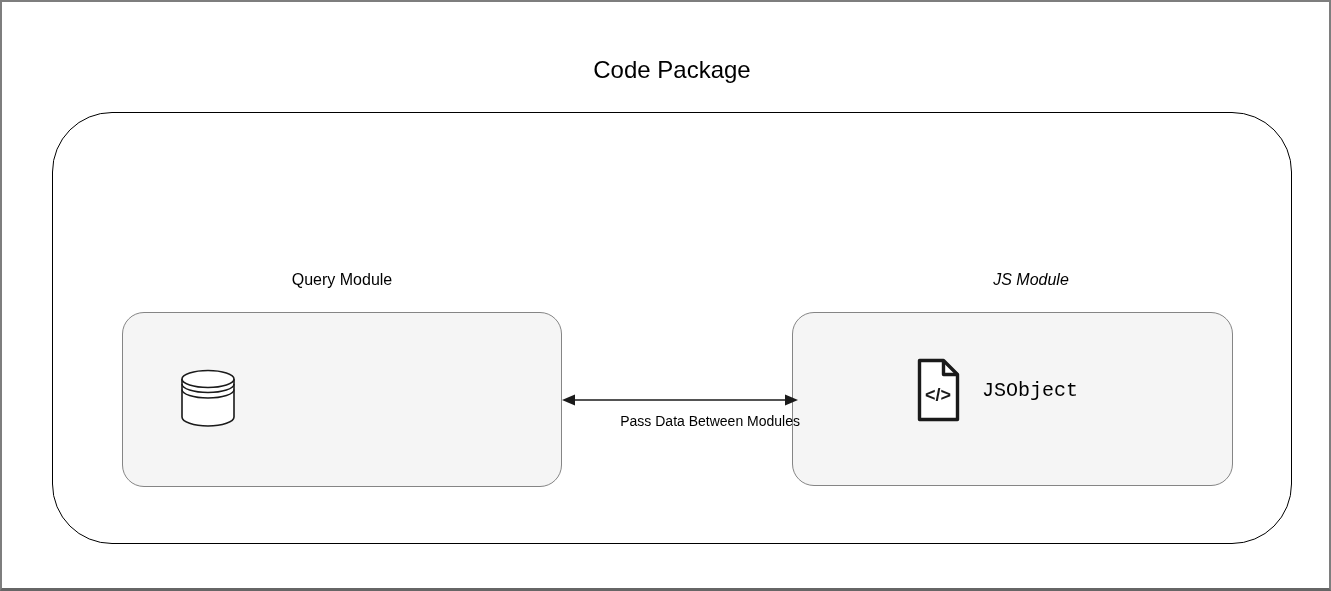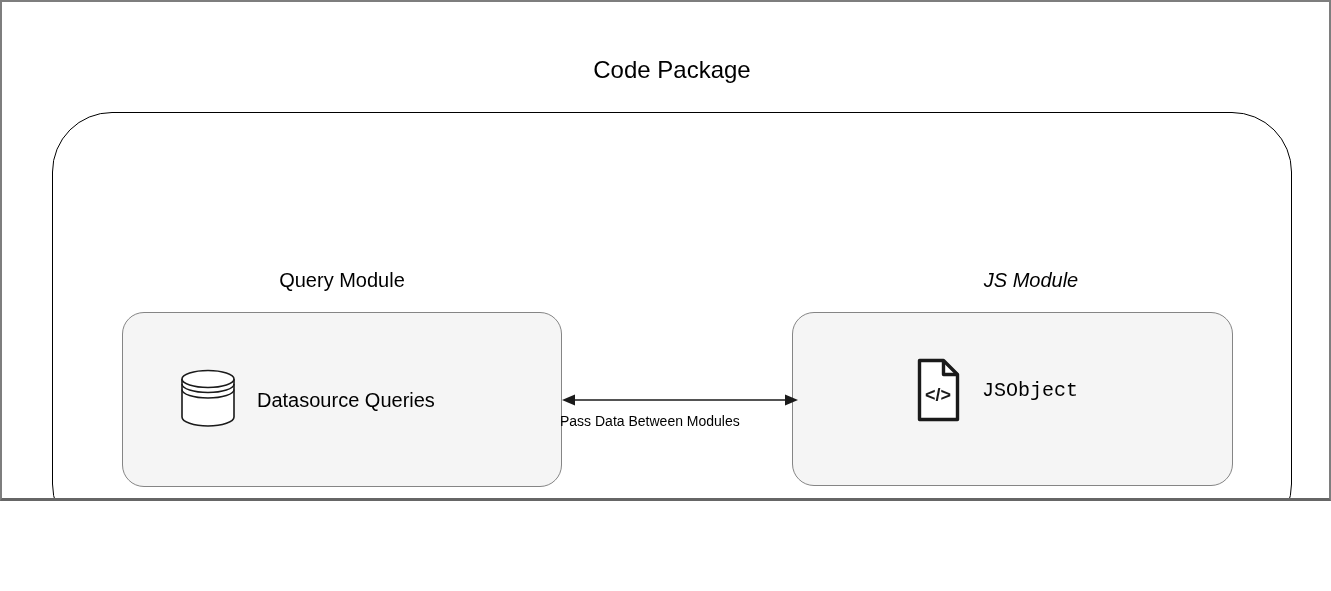--- a/index.html
+++ b/index.html
@@ -5,21 +5,21 @@
   html, body {
     margin: 0;
     padding: 0;
     background: #ffffff;
     font-family: "Liberation Sans", "DejaVu Sans", sans-serif;
     color: #000000;
   }
   .canvas {
     position: relative;
     width: 1331px;
-    height: 501px;
+    height: 591px;
     box-sizing: border-box;
     background: #ffffff;
     border: 2px solid #7e7e7e;
     border-bottom: 3px solid #666666;
     overflow: hidden;
   }
   .pkg-title {
     position: absolute;
     left: 50px;
     top: 54px;
@@ -38,21 +38,21 @@
     box-sizing: border-box;
     border: 1px solid #000000;
     border-radius: 60px;
     background: transparent;
   }
   .module-title {
     position: absolute;
     top: 264px;
     width: 440px;
     text-align: center;
-    font-size: 20px;
+    font-size: 16px;
     line-height: 28px;
     white-space: nowrap;
   }
   .module-title.qm { left: 120px; }
   .module-title.jsm { left: 809px; font-style: italic; }
   .module-box {
     position: absolute;
     top: 310px;
     width: 440px;
     height: 175px;
@@ -80,21 +80,21 @@
   .arrow-svg {
     position: absolute;
     left: 558px;
     top: 388px;
   }
   .arrow-label {
     position: absolute;
     left: 558px;
     top: 410px;
     width: 240px;
-    text-align: left;
+    text-align: right;
     font-size: 14px;
     line-height: 18px;
     white-space: nowrap;
   }
   .code-glyph {
     font-family: "Liberation Sans", "DejaVu Sans", sans-serif;
     font-weight: bold;
   }
 </style>
 </head>
@@ -112,21 +112,20 @@
   <div class="module-box qm-box"></div>
   <div class="module-box js-box"></div>
 
   <svg class="icon db-icon" width="56" height="60" viewBox="0 0 56 60" aria-hidden="true">
     <path d="M2 10 L2 48 A26 9 0 0 0 54 48 L54 10" fill="#ffffff" stroke="#1a1a1a" stroke-width="1.6"></path>
     <ellipse cx="28" cy="10" rx="26" ry="8.5" fill="#ffffff" stroke="#1a1a1a" stroke-width="1.6"></ellipse>
     <path d="M2 15 A26 8.5 0 0 0 54 15" fill="none" stroke="#1a1a1a" stroke-width="1.4"></path>
     <path d="M2 20.5 A26 8.5 0 0 0 54 20.5" fill="none" stroke="#1a1a1a" stroke-width="1.4"></path>
   </svg>
 
-  <div class="box-label dsq">Datasource Queries</div>
 
   <svg class="icon code-icon" width="48" height="64" viewBox="0 0 48 64" aria-hidden="true">
     <path d="M6.5 2.5 H30.5 L44.5 16.5 V61.5 H6.5 Z" fill="#ffffff" stroke="#1a1a1a" stroke-width="3.4" stroke-linejoin="round"></path>
     <path d="M30.5 2.5 V16.5 H44.5" fill="none" stroke="#1a1a1a" stroke-width="3.4" stroke-linejoin="round"></path>
     <text class="code-glyph" x="25" y="43" font-size="18" text-anchor="middle" fill="#1a1a1a">&lt;/&gt;</text>
   </svg>
 
   <div class="box-label jso">JSObject</div>
 
   <svg class="arrow-svg" width="240" height="20" viewBox="0 0 240 20" aria-hidden="true">

